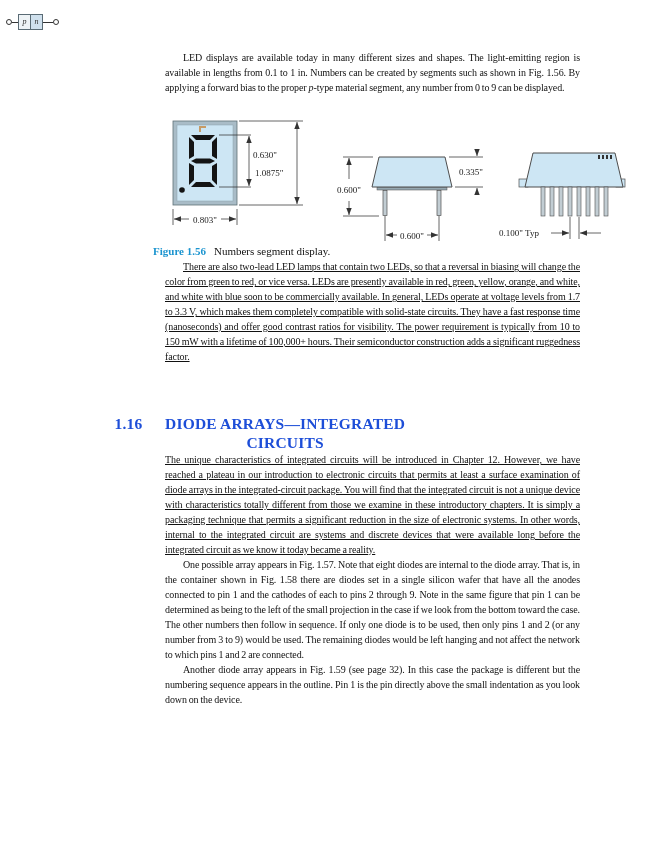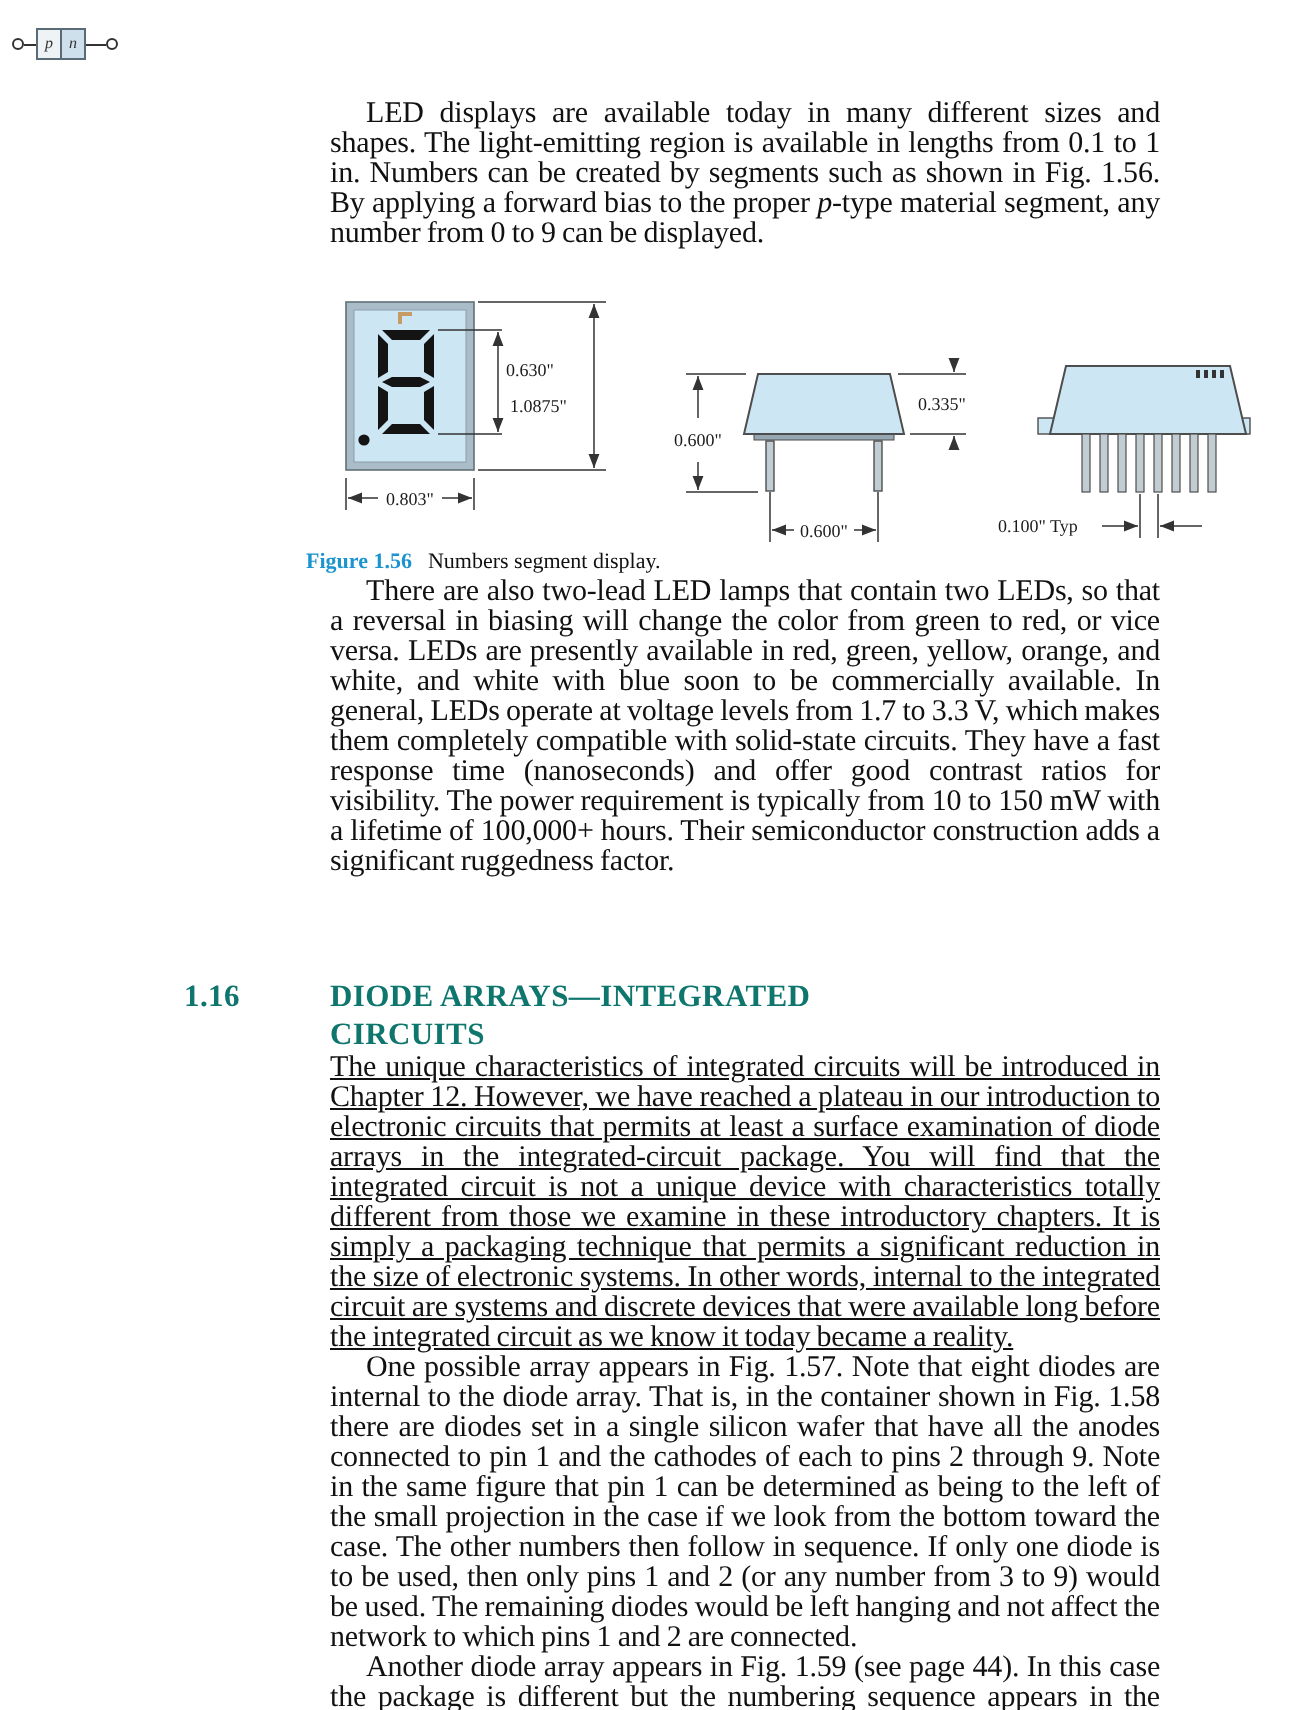--- a/index.html
+++ b/index.html
@@ -8,35 +8,35 @@
   
   .margin-icon{position:absolute;left:6px;top:14px;display:flex;align-items:center;height:16px;}
   .mi-dot{width:4px;height:4px;border:1px solid #333;border-radius:50%;background:#fff;}
   .mi-wire{height:1px;background:#333;}
   .mi-box{width:11px;height:14px;border:1px solid #5a6b75;display:flex;align-items:center;justify-content:center;
           font-size:8px;font-style:italic;line-height:1;color:#333;}
   .mi-p{background:#eef3f6;}
   .mi-n{background:#cfe0ed;border-left:none;}
   
   .content{position:absolute;left:165px;top:50px;width:415px;}
-  p.body{margin:0;font-size:15px;line-height:15px;text-align:justify;
+  p.body{margin:0;font-size:10px;line-height:15px;text-align:justify;
          letter-spacing:-0.1px;word-spacing:-0.5px;}
   p.indent{text-indent:18px;}
   
   .figure{position:relative;height:140px;margin-top:24px;}
   .fig-svg{position:absolute;}
   .fig-caption{position:absolute;left:-12px;top:126px;font-size:11px;white-space:nowrap;}
   .cap-label{font-weight:bold;color:#1b94cf;margin-right:8px;text-align:center;}
   .dim{font-size:9px;fill:#1a1a1a;font-family:"Liberation Serif",serif;}
   
-  h2.section{display:flex;margin:50px 0 0 -73px;color:#0f766e;font-size:15.5px;line-height:19px;
-             font-weight:bold;font-family:"Liberation Serif",serif;letter-spacing:0.2px;}
+  h2.section{display:flex;margin:50px 0 0 -73px;color:#1d4ed8;font-size:15.5px;line-height:19px;
+             font-weight:bold;font-family:"Liberation Serif",serif;letter-spacing:0.2px;text-align:center;}
   .sec-num{width:73px;flex:0 0 73px;}
   .p-after-heading{margin-top:26px;text-decoration:underline;}
-  .p-after-figure{margin-top:44px;}
+  .p-after-figure{margin-top:44px;text-decoration:underline;}
 </style>
 </head>
 <body>
 
 <div class="page">
 
   <div class="margin-icon">
     <span class="mi-dot"></span>
     <span class="mi-wire" style="width:6px"></span>
     <span class="mi-box mi-p">
@@ -164,16 +164,16 @@
 
     <p class="body indent p-after-figure">There are also two-lead LED lamps that contain two LEDs, so that a reversal in biasing will change the color from green to red, or vice versa. LEDs are presently available in red, green, yellow, orange, and white, and white with blue soon to be commercially available. In general, LEDs operate at voltage levels from 1.7 to 3.3 V, which makes them completely compatible with solid-state circuits. They have a fast response time (nanoseconds) and offer good contrast ratios for visibility. The power requirement is typically from 10 to 150 mW with a lifetime of 100,000+ hours. Their semiconductor construction adds a significant ruggedness factor.</p>
 
     <h2 class="section">
       <span class="sec-num">1.16</span>
       <span class="sec-title"><span>DIODE ARRAYS—INTEGRATED</span><br><span>CIRCUITS</span></span>
     </h2>
 
     <p class="body p-after-heading">The unique characteristics of integrated circuits will be introduced in Chapter 12. However, we have reached a plateau in our introduction to electronic circuits that permits at least a surface examination of diode arrays in the integrated-circuit package. You will find that the integrated circuit is not a unique device with characteristics totally different from those we examine in these introductory chapters. It is simply a packaging technique that permits a significant reduction in the size of electronic systems. In other words, internal to the integrated circuit are systems and discrete devices that were available long before the integrated circuit as we know it today became a reality.</p>
     <p class="body indent">One possible array appears in Fig. 1.57. Note that eight diodes are internal to the diode array. That is, in the container shown in Fig. 1.58 there are diodes set in a single silicon wafer that have all the anodes connected to pin 1 and the cathodes of each to pins 2 through 9. Note in the same figure that pin 1 can be determined as being to the left of the small projection in the case if we look from the bottom toward the case. The other numbers then follow in sequence. If only one diode is to be used, then only pins 1 and 2 (or any number from 3 to 9) would be used. The remaining diodes would be left hanging and not affect the network to which pins 1 and 2 are connected.</p>
-    <p class="body indent">Another diode array appears in Fig. 1.59 (see page 44). In this case the package is different but the numbering sequence appears in the outline. Pin 1 is the pin directly above the small indentation as you look down on the device.</p>
+    <p class="body indent">Another diode array appears in Fig. 1.59 (see page 32). In this case the package is different but the numbering sequence appears in the outline. Pin 1 is the pin directly above the small indentation as you look down on the device.</p>
 
   </div>
 </div>
 
 </body></html>

